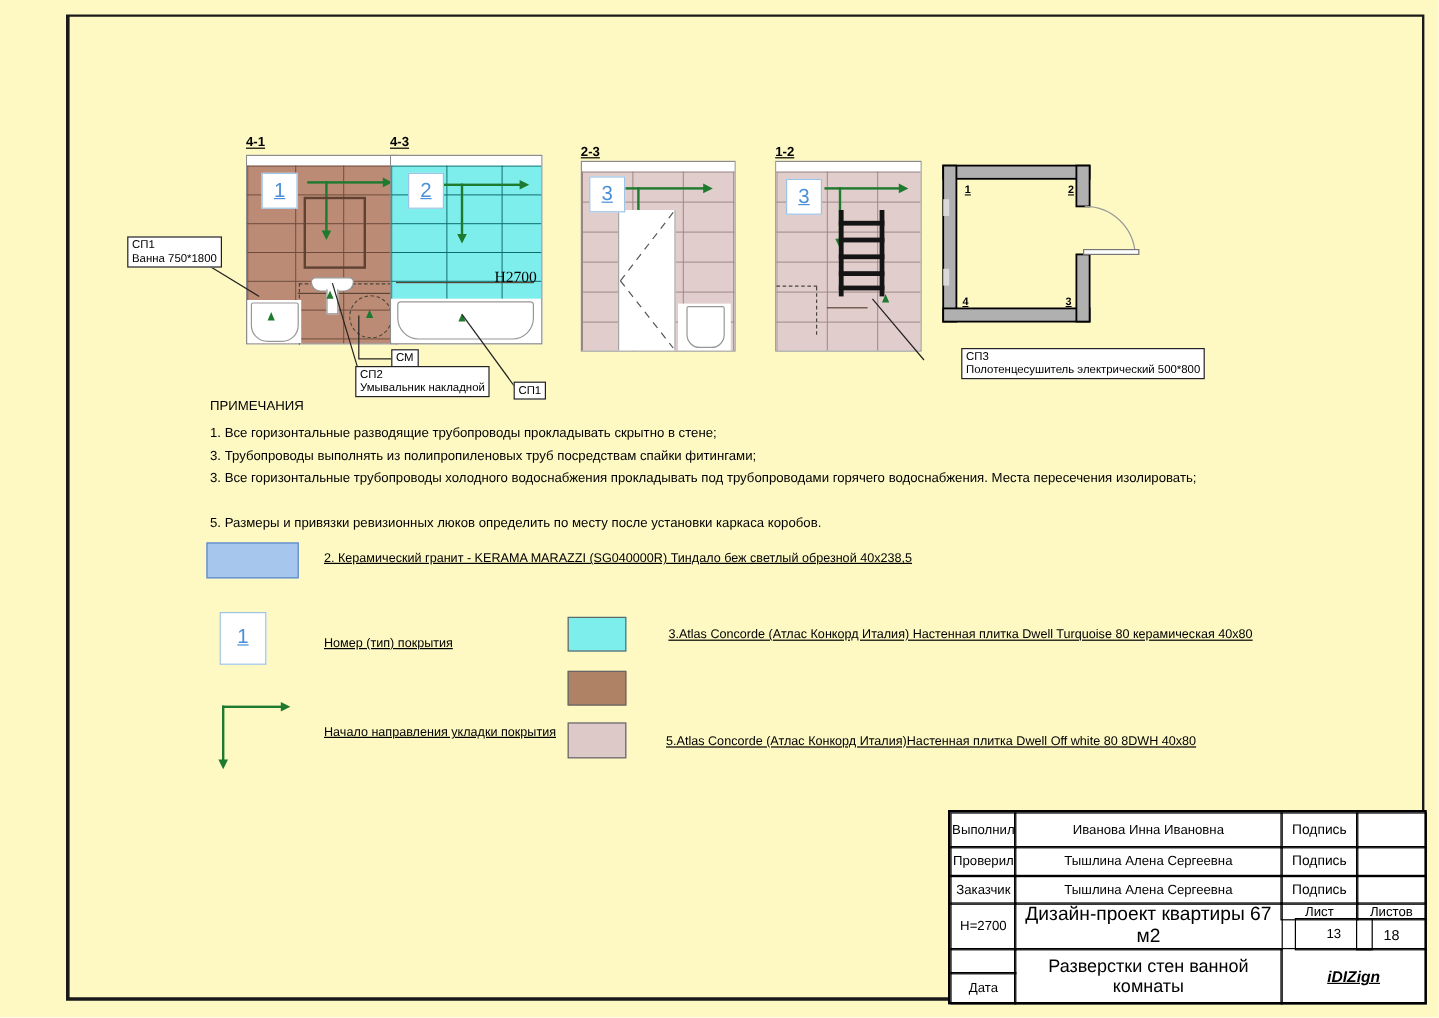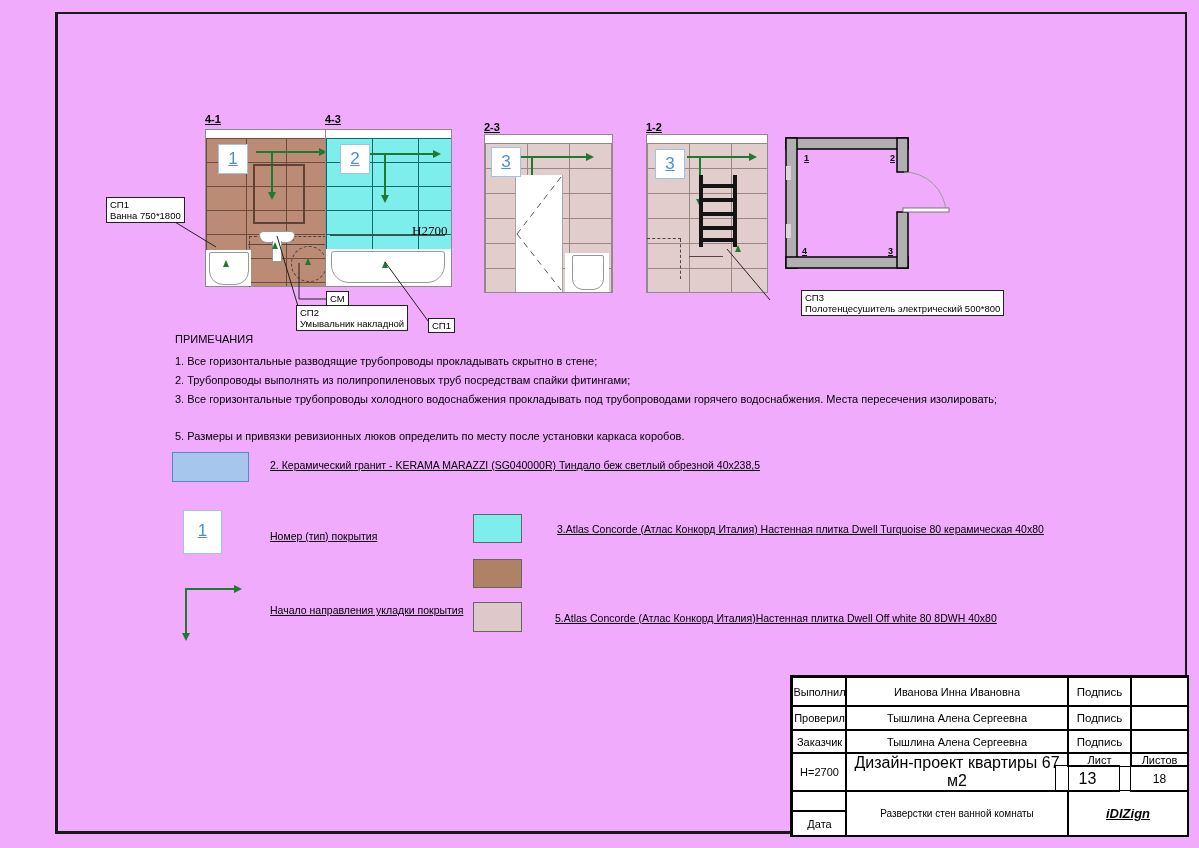--- a/index.html
+++ b/index.html
@@ -1,16 +1,16 @@
 <!DOCTYPE html>
 <html><head>
 <meta charset="utf-8">
 <style>
   html,body{margin:0;padding:0;background:#fff;}
-  .page{position:relative;width:1199px;height:848px;background:#f0abfc;overflow:hidden;
+  .page{position:relative;width:1199px;height:848px;background:#fef9c3;overflow:hidden;
         font-family:"Liberation Sans",sans-serif;color:#000;}
   .frame{position:absolute;left:55px;top:12px;width:1127px;height:817px;
          border:2px solid #1a1a1a;border-left-width:3px;border-bottom-width:3px;}
   
   .lbl{position:absolute;font-size:11px;font-weight:bold;text-decoration:underline;}
   .elev{position:absolute;border:1px solid #8c8c8c;background:#fff;}
   .strip{position:absolute;left:0;top:0;right:0;height:8px;background:#fff;border-bottom:1px solid #8c8c8c;}
   .tiles{position:absolute;left:0;top:8px;right:0;bottom:0;}
   .t-brown{background-color:#bc8b75;background-image:linear-gradient(to bottom,#6d4c3c 1px,transparent 1px),linear-gradient(to right,#6d4c3c 1px,transparent 1px);background-size:100% 24px,40px 100%;}
   .t-cyan{background-color:#7eeeec;background-image:linear-gradient(to bottom,#0f6b6b 1px,transparent 1px),linear-gradient(to right,#0f6b6b 1px,transparent 1px);background-size:100% 24px,46px 100%;}
@@ -181,21 +181,21 @@
     <div>Умывальник накладной</div>
   </div>
   <div class="callout" style="left:428px;top:318px">СП1</div>
   <div class="callout" style="left:801px;top:290px">
     <div>СП3</div>
     <div>Полотенцесушитель электрический 500*800</div>
   </div>
 
   <div class="note-title">ПРИМЕЧАНИЯ</div>
   <div class="note" style="top:355px">1. Все горизонтальные разводящие трубопроводы прокладывать скрытно в стене;</div>
-  <div class="note" style="top:374px">2. Трубопроводы выполнять из полипропиленовых труб посредствам спайки фитингами;</div>
+  <div class="note" style="top:374px">3. Трубопроводы выполнять из полипропиленовых труб посредствам спайки фитингами;</div>
   <div class="note" style="top:393px">3. Все горизонтальные трубопроводы холодного водоснабжения прокладывать под трубопроводами горячего водоснабжения. Места пересечения изолировать;</div>
   <div class="note" style="top:430px">5. Размеры и привязки ревизионных люков определить по месту после установки каркаса коробов.</div>
 
   <div class="sw" style="left:172px;top:452px;width:75px;height:28px;background:#a6c6ee;border-color:#5b87c5"></div>
   <div class="legtxt" style="left:270px;top:459px">2. Керамический гранит - KERAMA MARAZZI (SG040000R) Тиндало беж светлый обрезной 40х238,5</div>
 
   <div class="legendnumbox">1</div>
   <div class="legtxt" style="left:270px;top:530px">Номер (тип) покрытия</div>
 
   <div class="ah" style="left:185px;top:588px;width:50px"></div>
@@ -227,22 +227,22 @@
     <div class="tbc" style="left:0;top:52px;width:53px;height:23px">Заказчик</div>
     <div class="tbc" style="left:53px;top:52px;width:222px;height:23px">Тышлина Алена Сергеевна</div>
     <div class="tbc" style="left:275px;top:52px;width:63px;height:23px;font-size:11.5px">Подпись</div>
     <div class="tbc" style="left:338px;top:52px;width:57px;height:23px"></div>
 
     <div class="tbc" style="left:0;top:75px;width:53px;height:38px">H=2700</div>
     <div class="tbc" style="left:0;top:113px;width:53px;height:20px"></div>
     <div class="tbc" style="left:0;top:133px;width:53px;height:25px">Дата</div>
 
     <div class="tbc" style="left:53px;top:75px;width:222px;height:38px;font-size:16px">Дизайн-проект квартиры  67 м2</div>
-    <div class="tbc" style="left:53px;top:113px;width:222px;height:45px;font-size:10px">Разверстки  стен ванной комнаты</div>
+    <div class="tbc" style="left:53px;top:113px;width:222px;height:45px;font-size:15px">Разверстки  стен ванной комнаты</div>
 
     <div class="tbc" style="left:275px;top:75px;width:63px;height:13px">Лист</div>
     <div class="tbc" style="left:338px;top:75px;width:57px;height:13px">Листов</div>
-    <div class="tbc" style="left:263px;top:88px;width:63px;height:25px;font-size:16px">13</div>
+    <div class="tbc" style="left:287px;top:88px;width:63px;height:25px;font-size:11px">13</div>
     <div class="tbc" style="left:338px;top:88px;width:57px;height:25px;font-size:12px">18</div>
 
     <div class="tbc" style="left:275px;top:113px;width:120px;height:45px;font-size:13px;font-weight:bold;font-style:italic;text-decoration:underline">iDIZign</div>
   </div>
 </div>
 
 </body></html>

